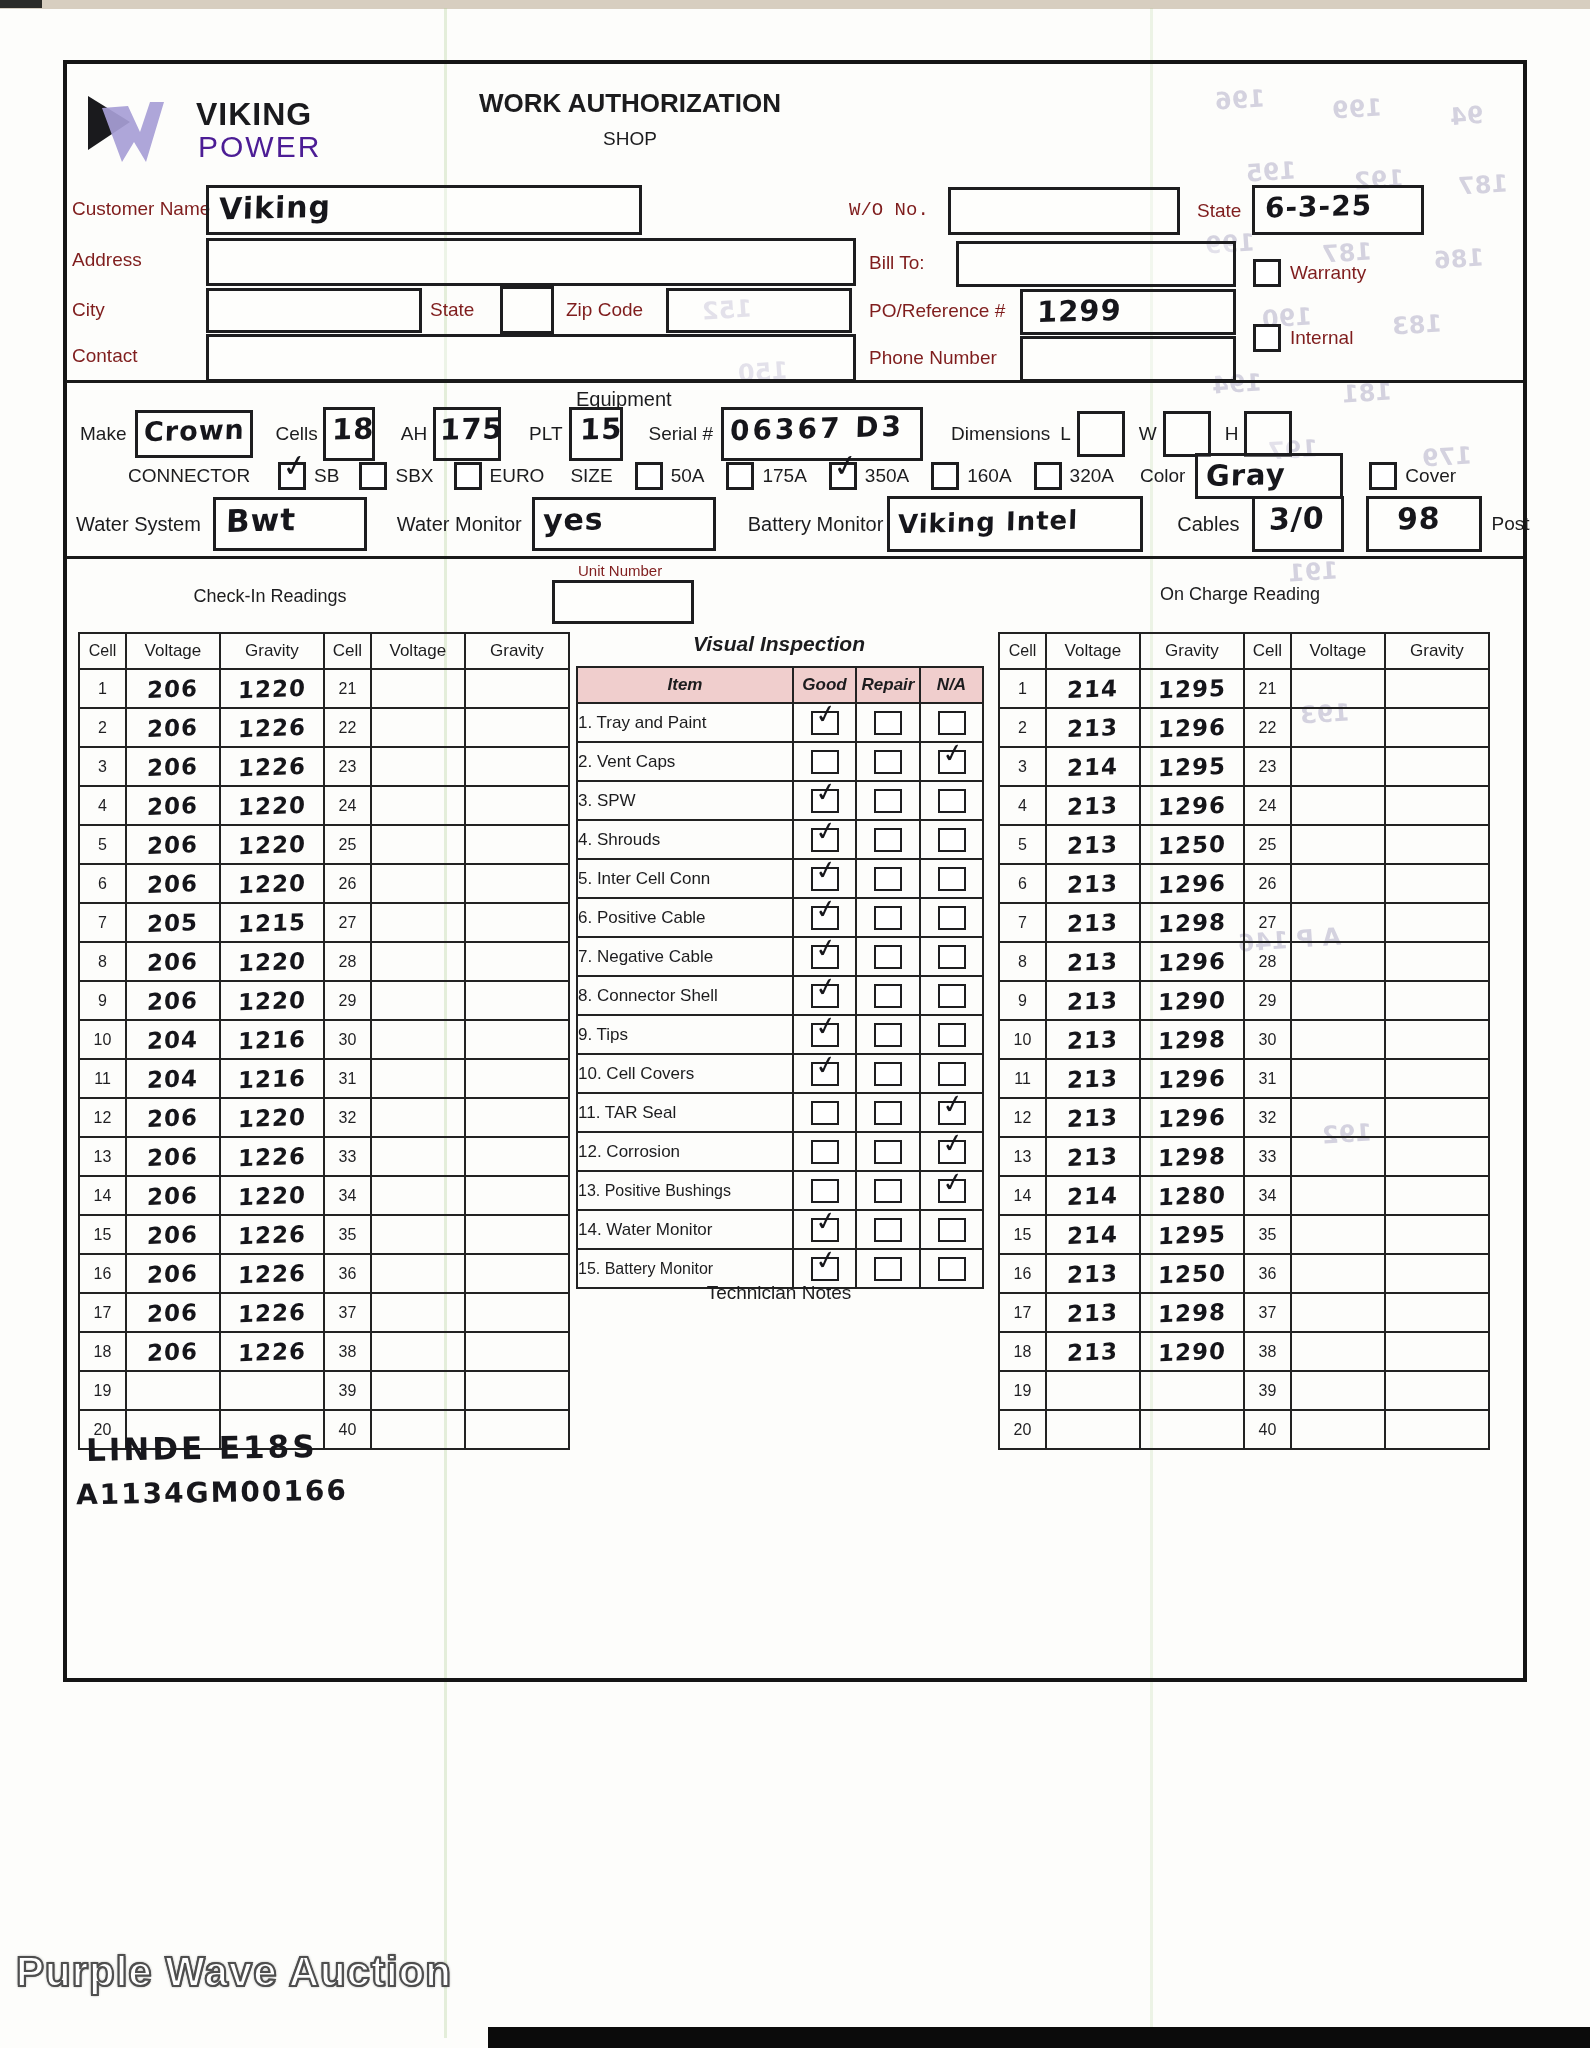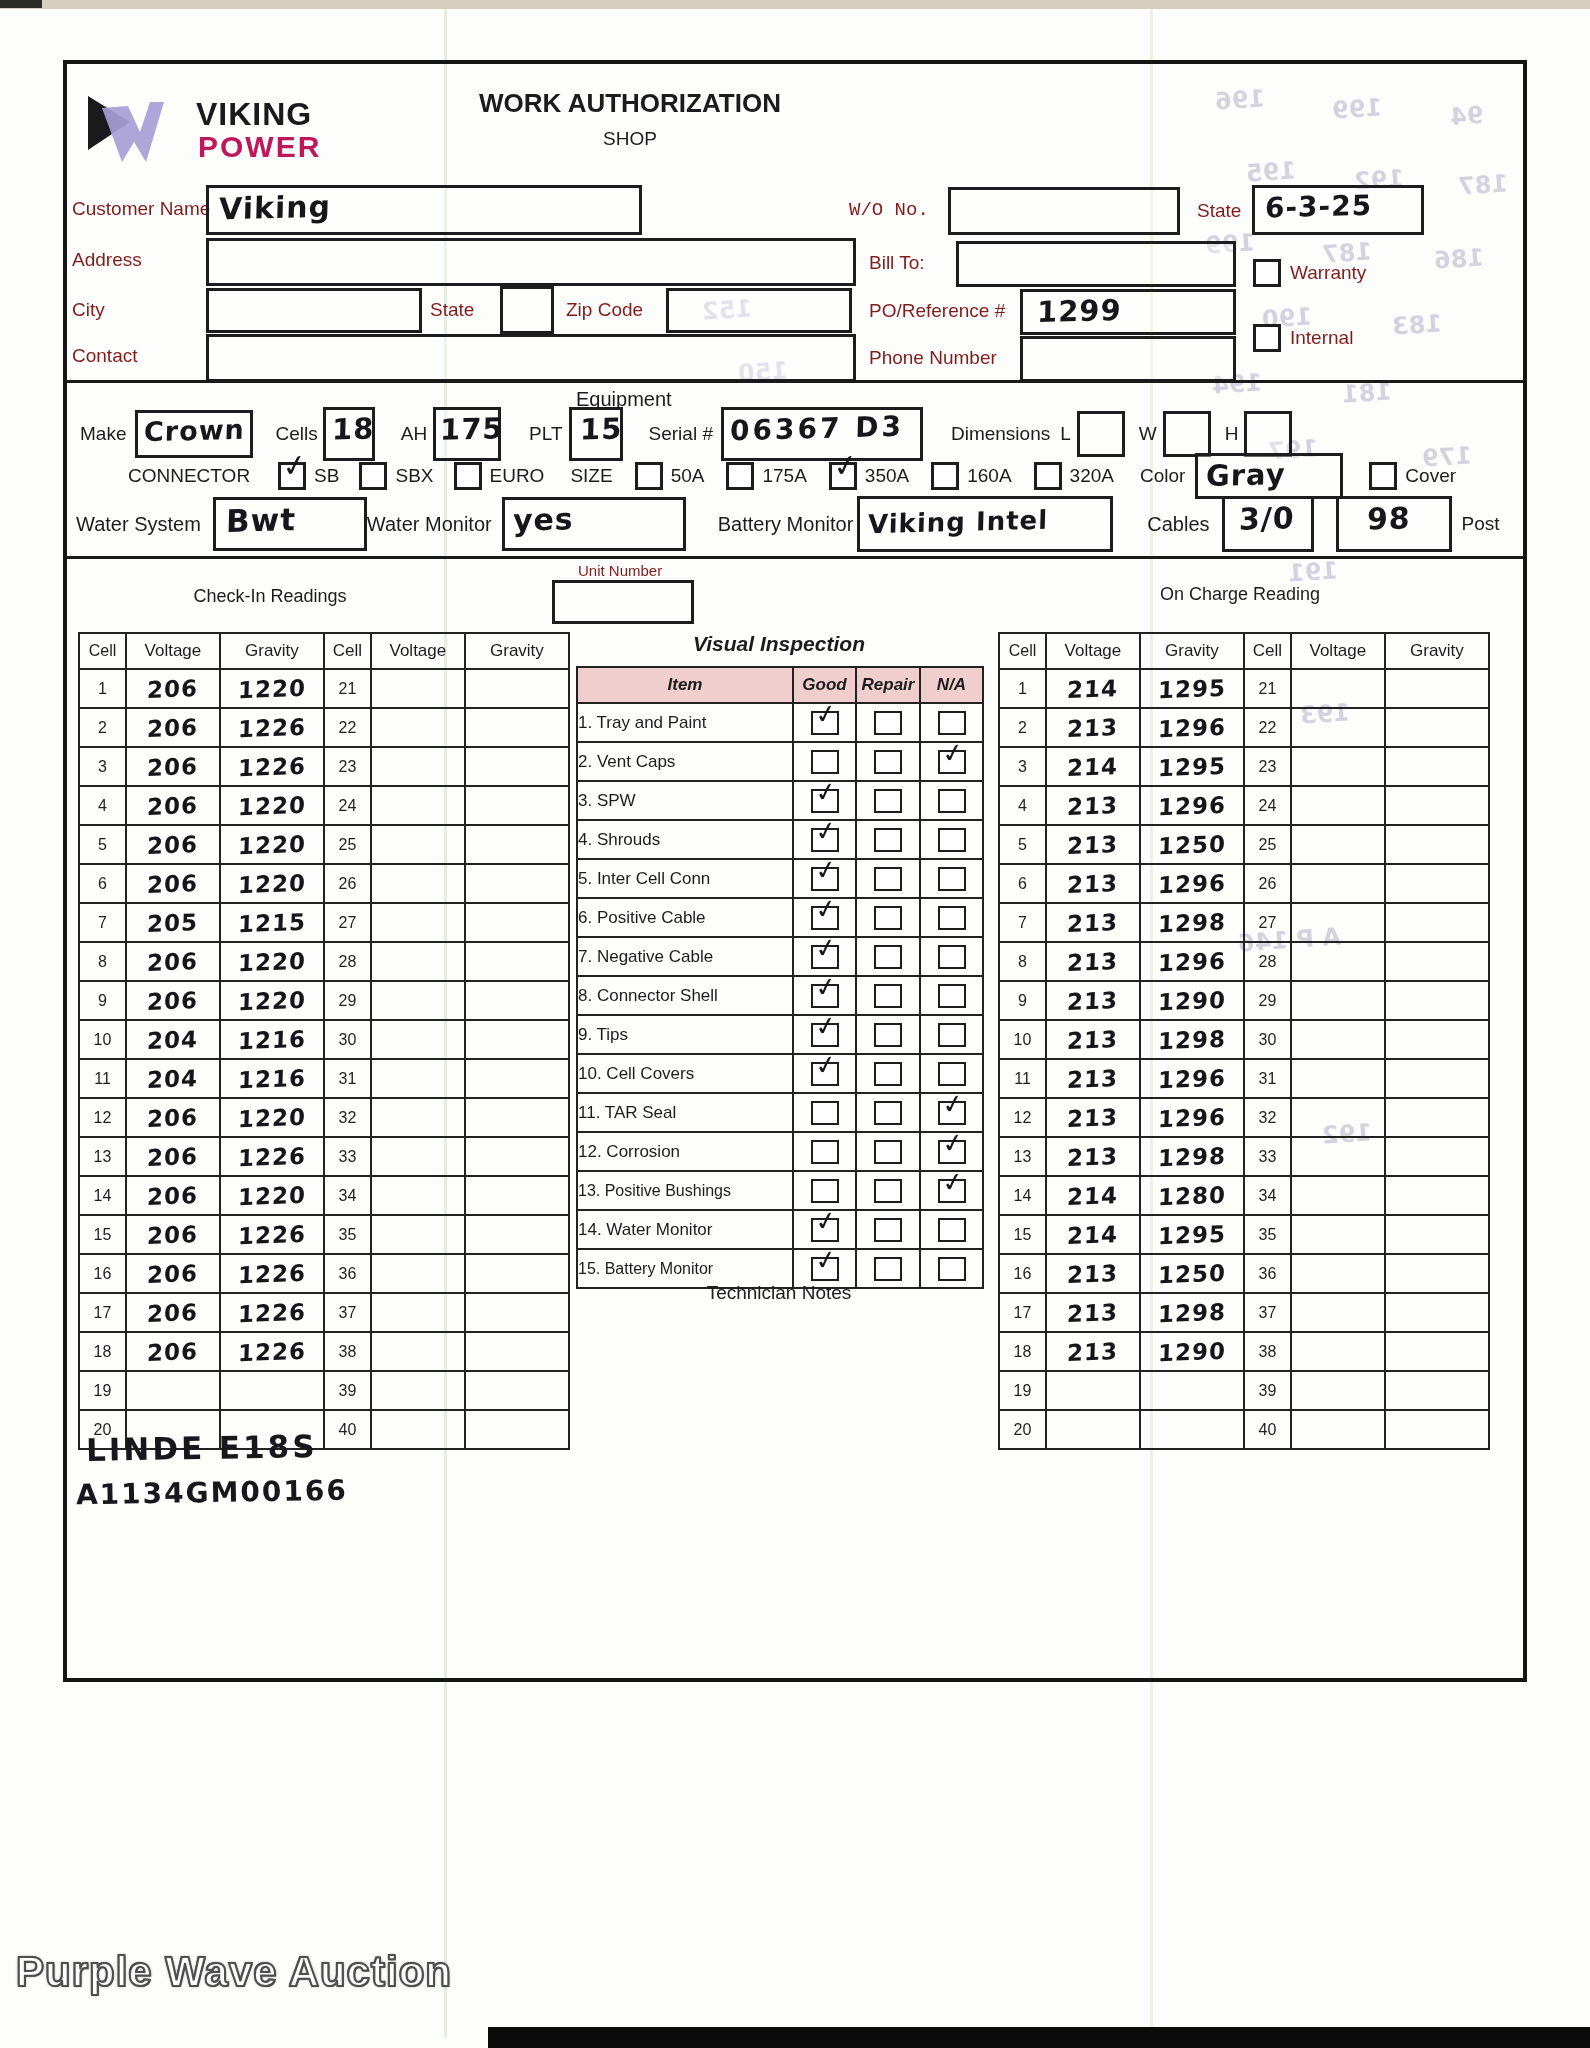--- a/index.html
+++ b/index.html
@@ -21,21 +21,21 @@
       display:inline-block;transform:rotate(-1.5deg) skewX(-3deg);letter-spacing:1px;white-space:nowrap;}
   .boxval{position:absolute;left:10px;top:2px;}
 
   .cb{display:inline-block;width:22px;height:22px;border:3px solid #1d1d1f;position:relative;
       background:#fff;vertical-align:middle;flex:none;}
   .tick{position:absolute;left:1px;top:-14px;font-family:"DejaVu Sans",sans-serif;font-weight:700;
         font-size:30px;color:#15151a;transform:rotate(-10deg);line-height:1;}
 
   .logo-mark{position:absolute;left:88px;top:92px;}
   .brand1{position:absolute;left:196px;top:96px;font-size:32px;font-weight:800;letter-spacing:1px;color:#1a1a1d;}
-  .brand2{position:absolute;left:198px;top:130px;font-size:30px;font-weight:700;letter-spacing:2px;color:#be185d;}
+  .brand2{position:absolute;left:198px;top:130px;font-size:30px;font-weight:400;letter-spacing:2px;color:#4c1d95;}
   .main-title{position:absolute;left:430px;top:88px;width:400px;text-align:center;font-size:26px;font-weight:700;}
   .sub-title{position:absolute;left:430px;top:128px;width:400px;text-align:center;font-size:19px;}
 
   .flexrow{position:absolute;display:flex;align-items:center;}
   .flbl{font-size:19px;white-space:nowrap;flex:none;}
   .fbox{border:3px solid #1d1d1f;position:relative;flex:none;background:rgba(255,255,255,.35);}
   .opt{display:flex;align-items:center;flex:none;}
   .optlbl{font-size:19px;margin-left:8px;white-space:nowrap;}
 
   .sec-title{position:absolute;font-size:20px;}
@@ -230,21 +230,21 @@
       <span class="cb"></span>
       <span class="optlbl">Cover</span>
     </span>
   </div>
 
   <div class="flexrow" style="left:76px;top:496px;height:56px;">
     <span class="flbl" style="font-size:20px;">Water System</span>
     <span class="fbox" style="width:148px;height:48px;margin-left:12px;">
         <span class="hw boxval" style="font-size:31px;left:10px;">Bwt</span>
       </span>
-    <span class="flbl" style="font-size:20px;">Water Monitor</span>
+    <span class="flbl" style="font-size:20px;margin-left:30px;">Water Monitor</span>
     <span class="fbox" style="width:178px;height:48px;margin-left:10px;">
         <span class="hw boxval" style="font-size:30px;left:8px;">yes</span>
       </span>
     <span class="flbl" style="font-size:20px;margin-left:32px;">Battery Monitor</span>
     <span class="fbox" style="width:250px;height:50px;margin-left:4px;">
         <span class="hw boxval" style="font-size:26px;left:8px;top:8px;">Viking Intel</span>
       </span>
     <span class="flbl" style="font-size:20px;margin-left:34px;">Cables</span>
     <span class="fbox" style="width:86px;height:50px;margin-left:12px;">
         <span class="hw boxval" style="font-size:30px;left:14px;">3/0</span>

